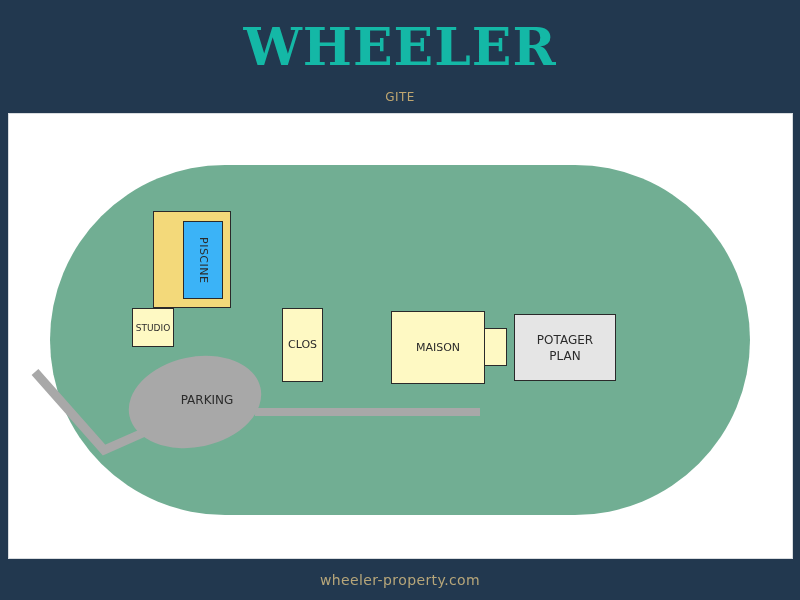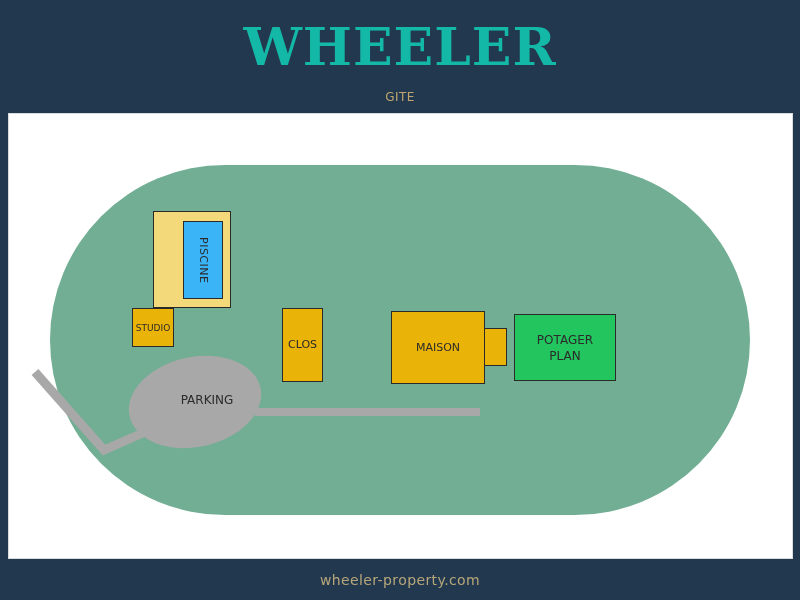--- a/index.html
+++ b/index.html
@@ -45,24 +45,24 @@
   }
   .bldg {
     position: absolute;
     box-sizing: border-box;
     border: 1.5px solid #2a2a2a;
     display: flex; align-items: center; justify-content: center;
     text-align: center;
     font-family: "DejaVu Sans", sans-serif;
     color: #2b2b2b;
   }
-  .tan { background: #eab308; }
+  .tan { background: #fef9c3; }
   .terrace { background: #f3d97a; }
   .pool { background: #3bb3f7; }
-  .potager { background: #22c55e; }
+  .potager { background: #e5e5e5; }
   .vertical-label {
     writing-mode: vertical-rl;
     font-size: 11px; letter-spacing: 0.5px;
   }
   .lbl { font-size: 11px; line-height: 16px; }
   .lbl-small { font-size: 9px; }
   .parking {
     position: absolute; left: 128px; top: 357px;
     width: 134px; height: 90px;
     background: #a8a8a8;

